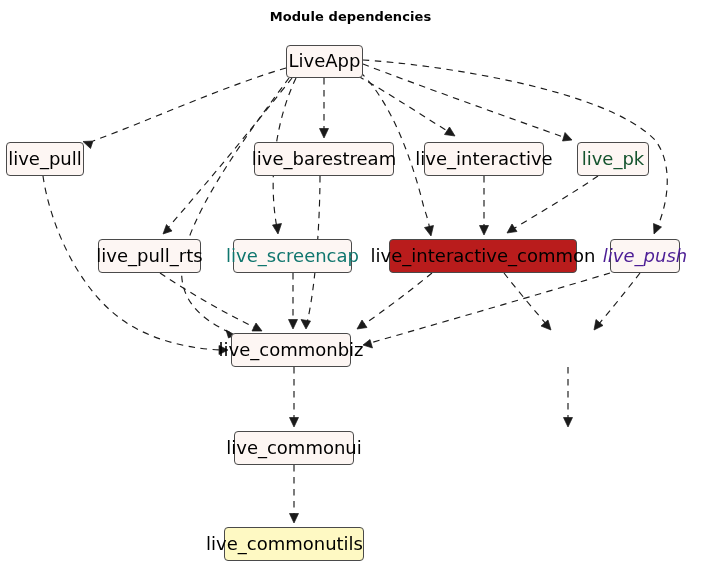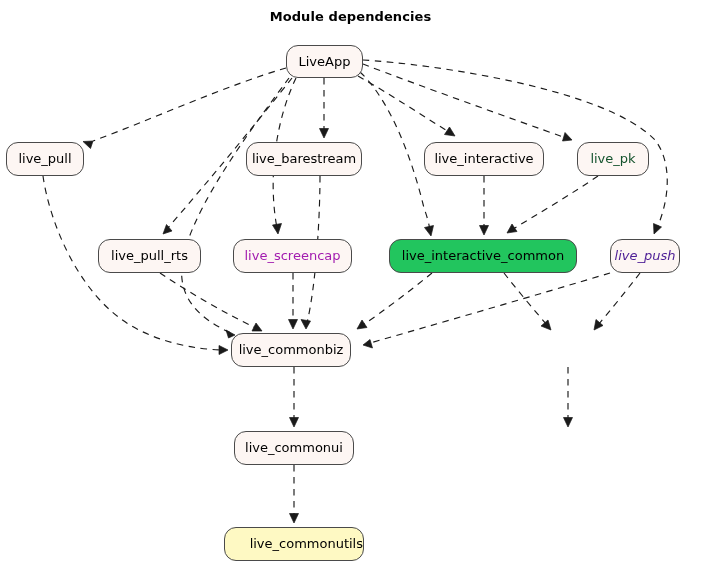--- a/index.html
+++ b/index.html
@@ -49,25 +49,25 @@
   svg.edge-layer polygon.edge-head {
     fill: #111111;
     stroke: #111111;
     stroke-width: 0.7;
   }
   .node {
     position: absolute;
     box-sizing: border-box;
     background: #fdf6f3;
     border: 1px solid #4a4a4a;
-    border-radius: 12px;
+    border-radius: 4px;
     display: flex;
     align-items: center;
     justify-content: center;
-    font-size: 13px;
+    font-size: 18px;
     color: #000000;
     white-space: nowrap;
     user-select: none;
   }
   .node-label {
     display: block;
     line-height: 1;
     padding-bottom: 1px;
   }
 </style>
@@ -191,36 +191,36 @@
     </g>
 
   </svg>
 
   <div class="node" style="left: 286px; top: 45px; width: 77px; height: 33px; background: rgb(253, 246, 243); border-color: rgb(74, 74, 74); color: rgb(0, 0, 0);">
     <span class="node-label">LiveApp</span>
   </div>
   <div class="node" style="left: 6px; top: 142px; width: 78px; height: 34px; background: rgb(253, 246, 243); border-color: rgb(74, 74, 74); color: rgb(0, 0, 0);">
     <span class="node-label">live_pull</span>
   </div>
-  <div class="node" style="left: 246px; top: 142px; width: 116px; height: 34px; background: rgb(253, 246, 243); border-color: rgb(74, 74, 74); color: rgb(0, 0, 0);">
+  <div class="node" style="left: 254px; top: 142px; width: 140px; height: 34px; background: rgb(253, 246, 243); border-color: rgb(74, 74, 74); color: rgb(0, 0, 0);">
     <span class="node-label">live_barestream</span>
   </div>
   <div class="node" style="left: 424px; top: 142px; width: 120px; height: 34px; background: rgb(253, 246, 243); border-color: rgb(74, 74, 74); color: rgb(0, 0, 0);">
     <span class="node-label">live_interactive</span>
   </div>
   <div class="node" style="left: 577px; top: 142px; width: 72px; height: 34px; background: rgb(253, 246, 243); border-color: rgb(74, 74, 74); color: #14532d;">
     <span class="node-label">live_pk</span>
   </div>
   <div class="node" style="left: 98px; top: 239px; width: 103px; height: 34px; background: rgb(253, 246, 243); border-color: rgb(74, 74, 74); color: rgb(0, 0, 0);">
     <span class="node-label">live_pull_rts</span>
   </div>
-  <div class="node" style="left: 233px; top: 239px; width: 119px; height: 34px; background: rgb(253, 246, 243); border-color: rgb(74, 74, 74); color: #a21caf;">
+  <div class="node" style="left: 233px; top: 239px; width: 119px; height: 34px; background: rgb(253, 246, 243); border-color: rgb(74, 74, 74); color: #0f766e;">
     <span class="node-label">live_screencap</span>
   </div>
-  <div class="node" style="left: 389px; top: 239px; width: 188px; height: 34px; background: #22c55e; border-color: rgb(74, 74, 74); color: rgb(0, 0, 0); text-align: center;">
+  <div class="node" style="left: 389px; top: 239px; width: 188px; height: 34px; background: #b91c1c; border-color: rgb(74, 74, 74); color: rgb(0, 0, 0); text-align: center;">
     <span class="node-label">live_interactive_common</span>
   </div>
   <div class="node" style="left: 610px; top: 239px; width: 70px; height: 34px; background: rgb(253, 246, 243); border-color: rgb(74, 74, 74); color: #4c1d95; font-style: italic;">
     <span class="node-label">live_push</span>
   </div>
   <div class="node" style="left: 231px; top: 333px; width: 120px; height: 34px; background: rgb(253, 246, 243); border-color: rgb(74, 74, 74); color: rgb(0, 0, 0);">
     <span class="node-label">live_commonbiz</span>
   </div>
   <div class="node" style="left: 234px; top: 431px; width: 120px; height: 34px; background: rgb(253, 246, 243); border-color: rgb(74, 74, 74); color: rgb(0, 0, 0);">
     <span class="node-label">live_commonui</span>

